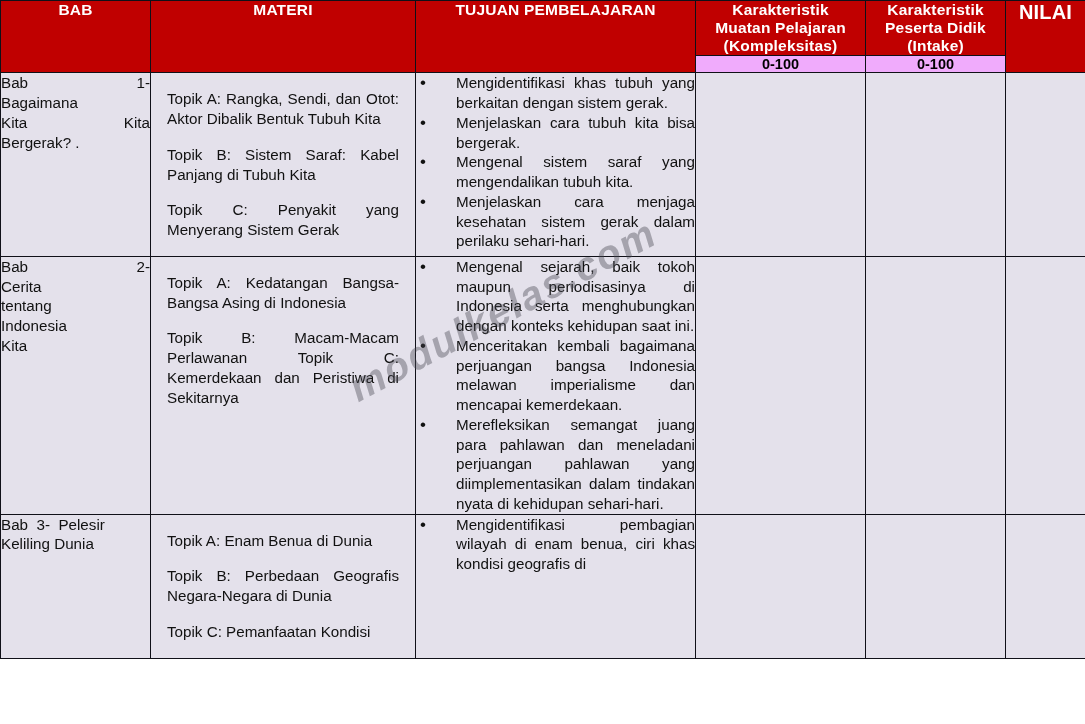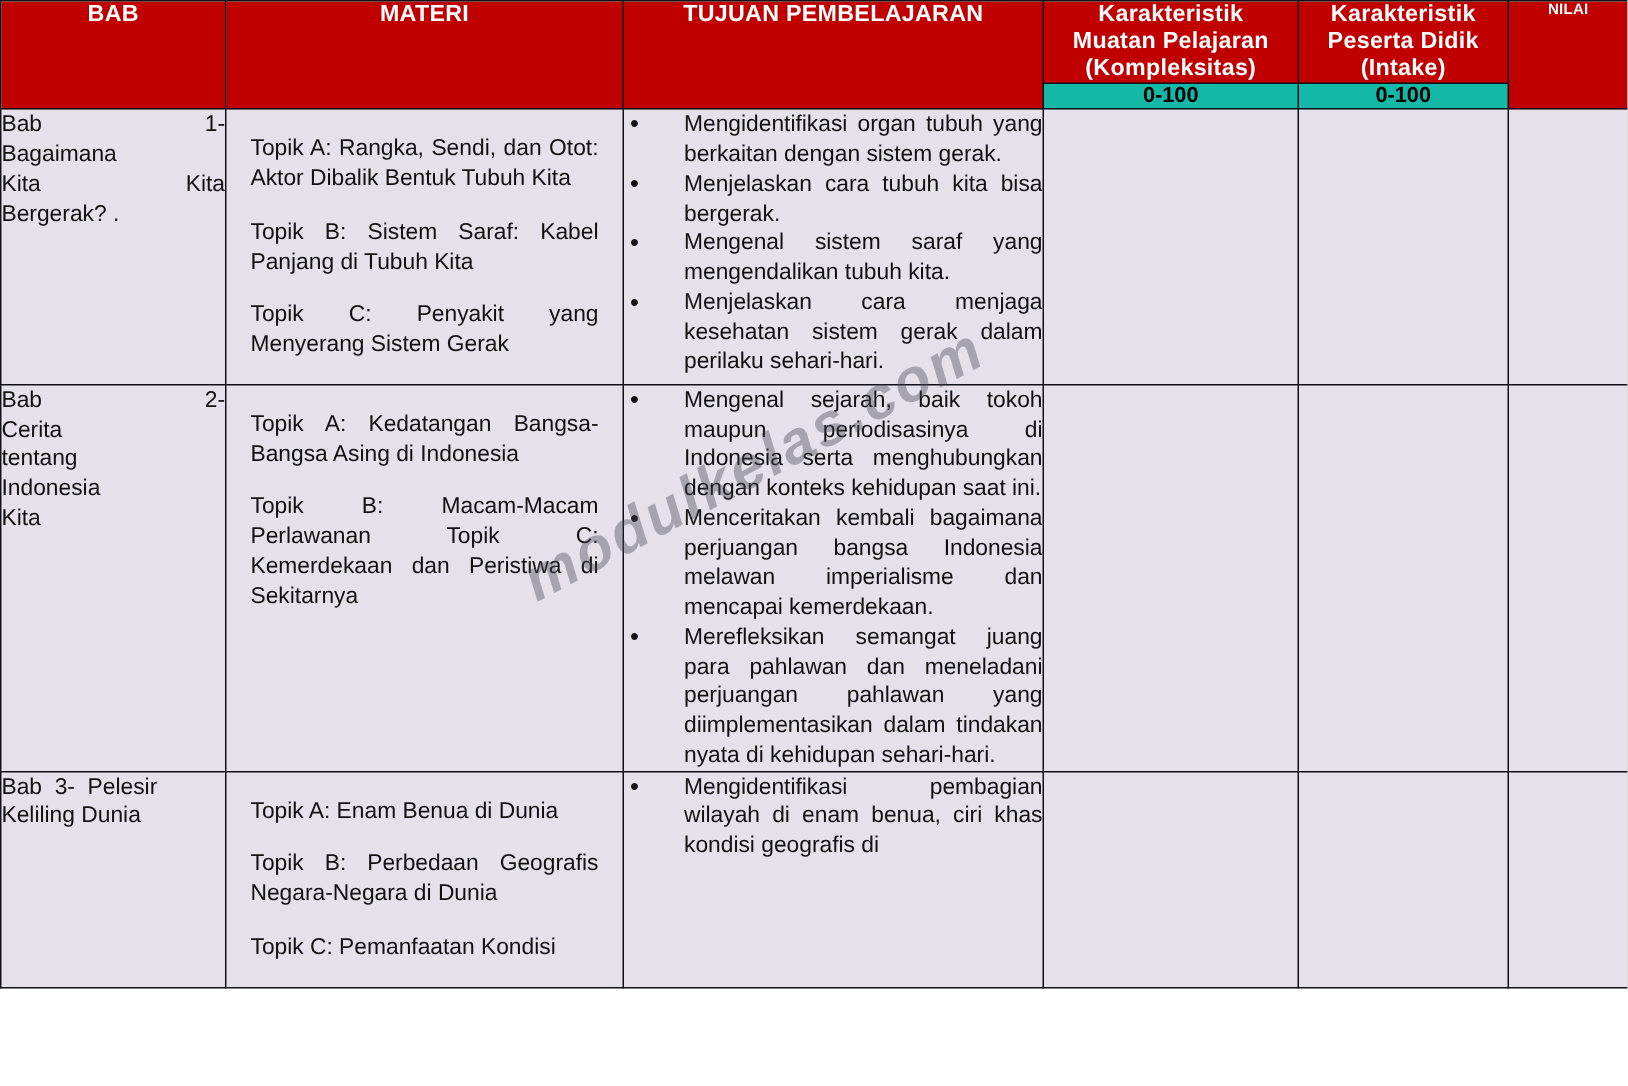--- a/index.html
+++ b/index.html
@@ -34,29 +34,29 @@
     color: #ffffff;
     font-weight: bold;
     text-align: center;
     vertical-align: middle;
     font-size: 15.5px;
     line-height: 1.17;
     letter-spacing: 0.2px;
     padding: 3px 2px;
   }
   .hdr-sub {
-    background: #14b8a6;
+    background: #f0abfc;
     color: #000000;
     font-weight: bold;
     text-align: center;
     vertical-align: middle;
     font-size: 14.5px;
     padding: 1px 2px;
   }
-  .hdr-nilai { font-size: 10px; }
+  .hdr-nilai { font-size: 20px; }
   
   .cell {
     background: #E4E1EB;
     color: #111111;
     font-size: 15.2px;
     line-height: 1.30;
     padding: 6px 8px 8px 8px;
     text-align: justify;
     text-justify: inter-word;
     -webkit-hyphens: none;
@@ -161,21 +161,21 @@
           <div class="jline"><span>Kita</span><span>Kita</span></div>
           <div class="jline last"><span>Bergerak? .</span></div>
         </td>
         <td class="cell">
           <p class="jz">Topik A: Rangka, Sendi, dan Otot: Aktor Dibalik Bentuk Tubuh Kita</p>
           <p class="jz">Topik B: Sistem Saraf: Kabel Panjang di Tubuh Kita</p>
           <p class="jz">Topik C: Penyakit yang Menyerang Sistem Gerak</p>
         </td>
         <td class="cell">
           <ul class="bul">
-            <li>Mengidentifikasi organ tubuh yang berkaitan dengan sistem gerak.</li>
+            <li>Mengidentifikasi khas tubuh yang berkaitan dengan sistem gerak.</li>
             <li>Menjelaskan cara tubuh kita bisa bergerak.</li>
             <li>Mengenal sistem saraf yang mengendalikan tubuh kita.</li>
             <li>Menjelaskan cara menjaga kesehatan sistem gerak dalam perilaku sehari-hari.</li>
           </ul>
         </td>
         <td class="cell blank"></td>
         <td class="cell blank"></td>
         <td class="cell blank"></td>
       </tr>
 

